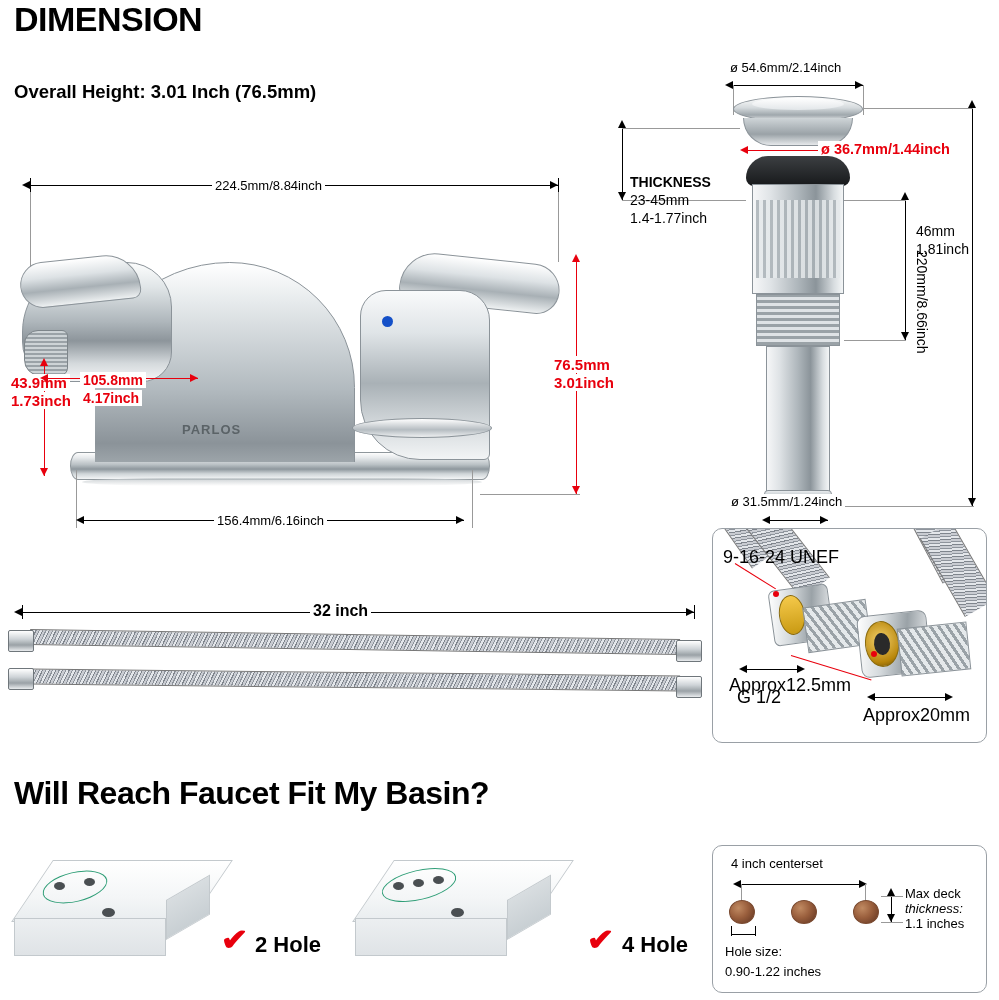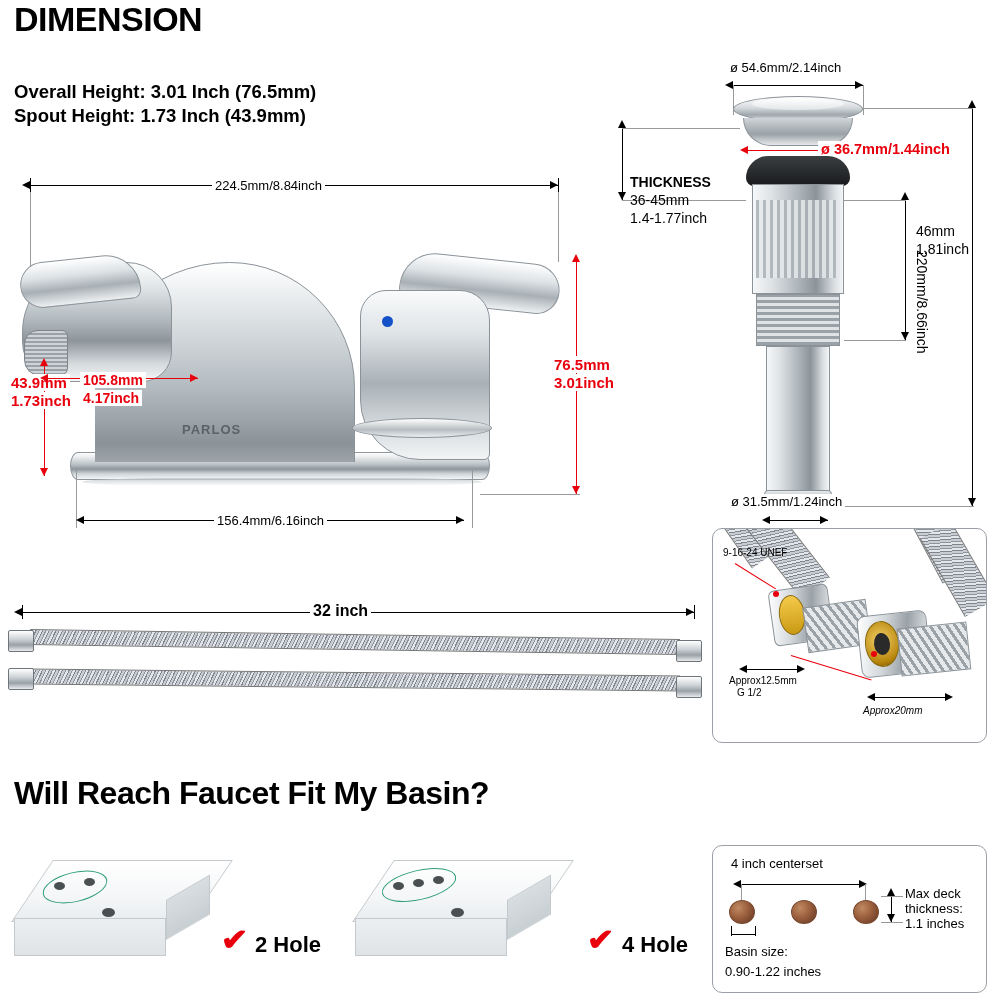--- a/index.html
+++ b/index.html
@@ -92,32 +92,31 @@
   }
   .holelabel { position:absolute; font-size:22px; font-weight:bold; }
 
   
   #centerset-panel { left:712px; top:845px; width:275px; height:148px; }
   .cs-hole {
     position:absolute; border-radius:50%;
     background: radial-gradient(circle at 35% 32%, #c08a62 0%, #9a5f3d 45%, #5e3320 100%);
     border:1px solid #7a4a30;
   }
-  .tiny { font-size:10px; }
+  .tiny { font-size:18px; }
   .cs-text { position:absolute; font-size:13px; line-height:15px; }
 
 </style>
 </head>
 <body>
 
 <div class="abs" id="dimension-title">DIMENSION</div>
 
 <div class="abs" id="spec-list">
   <div>Overall Height: 3.01 Inch (76.5mm)</div>
-  <div>Spout Height: 1.73 Inch (43.9mm)</div>
 </div>
 
 <div class="abs" style="left:0;top:0;width:600px;height:560px;">
 
   <div class="dimline h" style="left:30px;top:185px;width:528px;"></div>
   <div class="arrow left" style="left:22px;top:181px;"></div>
   <div class="arrow right" style="left:550px;top:181px;"></div>
   <div class="dimline v" style="left:30px;top:178px;height:14px;"></div>
   <div class="dimline v" style="left:558px;top:178px;height:14px;"></div>
   <div class="dlabel" style="left:212px;top:178px;">224.5mm/8.84inch</div>
@@ -220,21 +219,21 @@
   <div class="abs metal-v" style="left:166px;top:296px;width:64px;height:150px;border:1px solid #8b9399;"></div>
   <div class="abs" style="left:164px;top:440px;width:68px;height:16px;border-radius:4px;
               background:linear-gradient(180deg,#e8ebed,#a9b1b6 60%,#eef0f1);border:1px solid #8b9399;"></div>
 
   <div class="dimline v" style="left:22px;top:78px;height:72px;"></div>
   <div class="arrow up" style="left:18px;top:70px;"></div>
   <div class="arrow down" style="left:18px;top:142px;"></div>
   <div class="dimline h" style="left:22px;top:78px;width:118px;background:#999;"></div>
   <div class="dimline h" style="left:22px;top:150px;width:124px;background:#999;"></div>
   <div class="abs bold" style="left:30px;top:124px;font-size:14px;">THICKNESS</div>
-  <div class="abs" style="left:30px;top:142px;font-size:14px;">36-45mm</div>
+  <div class="abs" style="left:30px;top:142px;font-size:14px;">23-45mm</div>
   <div class="abs" style="left:30px;top:160px;font-size:14px;">1.4-1.77inch</div>
 
   <div class="dimline v" style="left:305px;top:150px;height:140px;"></div>
   <div class="arrow up" style="left:301px;top:142px;"></div>
   <div class="arrow down" style="left:301px;top:282px;"></div>
   <div class="dimline h" style="left:244px;top:150px;width:62px;background:#999;"></div>
   <div class="dimline h" style="left:244px;top:290px;width:62px;background:#999;"></div>
   <div class="abs" style="left:316px;top:173px;font-size:14px;">46mm</div>
   <div class="abs" style="left:316px;top:191px;font-size:14px;">1.81inch</div>
 
@@ -306,21 +305,21 @@
   <div class="abs tiny" style="left:24px;top:158px;">G 1/2</div>
 
   <div class="dimline h" style="left:34px;top:140px;width:56px;"></div>
   <div class="arrow left" style="left:26px;top:136px;"></div>
   <div class="arrow right" style="left:84px;top:136px;"></div>
   <div class="abs tiny" style="left:16px;top:146px;">Approx12.5mm</div>
 
   <div class="dimline h" style="left:162px;top:168px;width:76px;"></div>
   <div class="arrow left" style="left:154px;top:164px;"></div>
   <div class="arrow right" style="left:232px;top:164px;"></div>
-  <div class="abs tiny" style="left:150px;top:176px;font-style:italic;">Approx20mm</div>
+  <div class="abs tiny" style="left:150px;top:176px;">Approx20mm</div>
 </div>
 
 <div class="abs" id="basin-title">Will Reach Faucet Fit My Basin?</div>
 
 <div class="abs" style="left:14px;top:860px;width:200px;height:130px;">
   <div class="abs basin-top" style="left:18px;top:0px;width:180px;height:62px;transform:skewX(-34deg);"></div>
   <div class="abs basin-front" style="left:0px;top:58px;width:152px;height:38px;"></div>
   <div class="abs basin-side" style="left:152px;top:40px;width:44px;height:40px;transform:skewY(-30deg);transform-origin:left top;"></div>
   <div class="ellipse-mark" style="left:28px;top:12px;width:66px;height:30px;transform:rotate(-13deg);"></div>
   <div class="hole" style="left:40px;top:22px;width:11px;height:8px;"></div>
@@ -355,21 +354,21 @@
   <div class="cs-hole" style="left:16px;top:54px;width:26px;height:24px;"></div>
   <div class="cs-hole" style="left:78px;top:54px;width:26px;height:24px;"></div>
   <div class="cs-hole" style="left:140px;top:54px;width:26px;height:24px;"></div>
 
   <div class="dimline v" style="left:178px;top:50px;height:26px;"></div>
   <div class="arrow up" style="left:174px;top:42px;"></div>
   <div class="arrow down" style="left:174px;top:68px;"></div>
   <div class="dimline h" style="left:168px;top:50px;width:22px;background:#999;"></div>
   <div class="dimline h" style="left:168px;top:76px;width:22px;background:#999;"></div>
   <div class="cs-text" style="left:192px;top:40px;">Max deck</div>
-  <div class="cs-text" style="left:192px;top:55px;">thickness:</div>
+  <div class="cs-text" style="left:192px;top:55px;font-style:italic;">thickness:</div>
   <div class="cs-text" style="left:192px;top:70px;">1.1 inches</div>
 
   <div class="dimline h" style="left:18px;top:88px;width:24px;"></div>
   <div class="dimline v" style="left:18px;top:80px;height:10px;"></div>
   <div class="dimline v" style="left:42px;top:80px;height:10px;"></div>
-  <div class="cs-text" style="left:12px;top:98px;">Basin size:</div>
+  <div class="cs-text" style="left:12px;top:98px;">Hole size:</div>
   <div class="cs-text" style="left:12px;top:118px;">0.90-1.22 inches</div>
 </div>
 
 </body></html>

